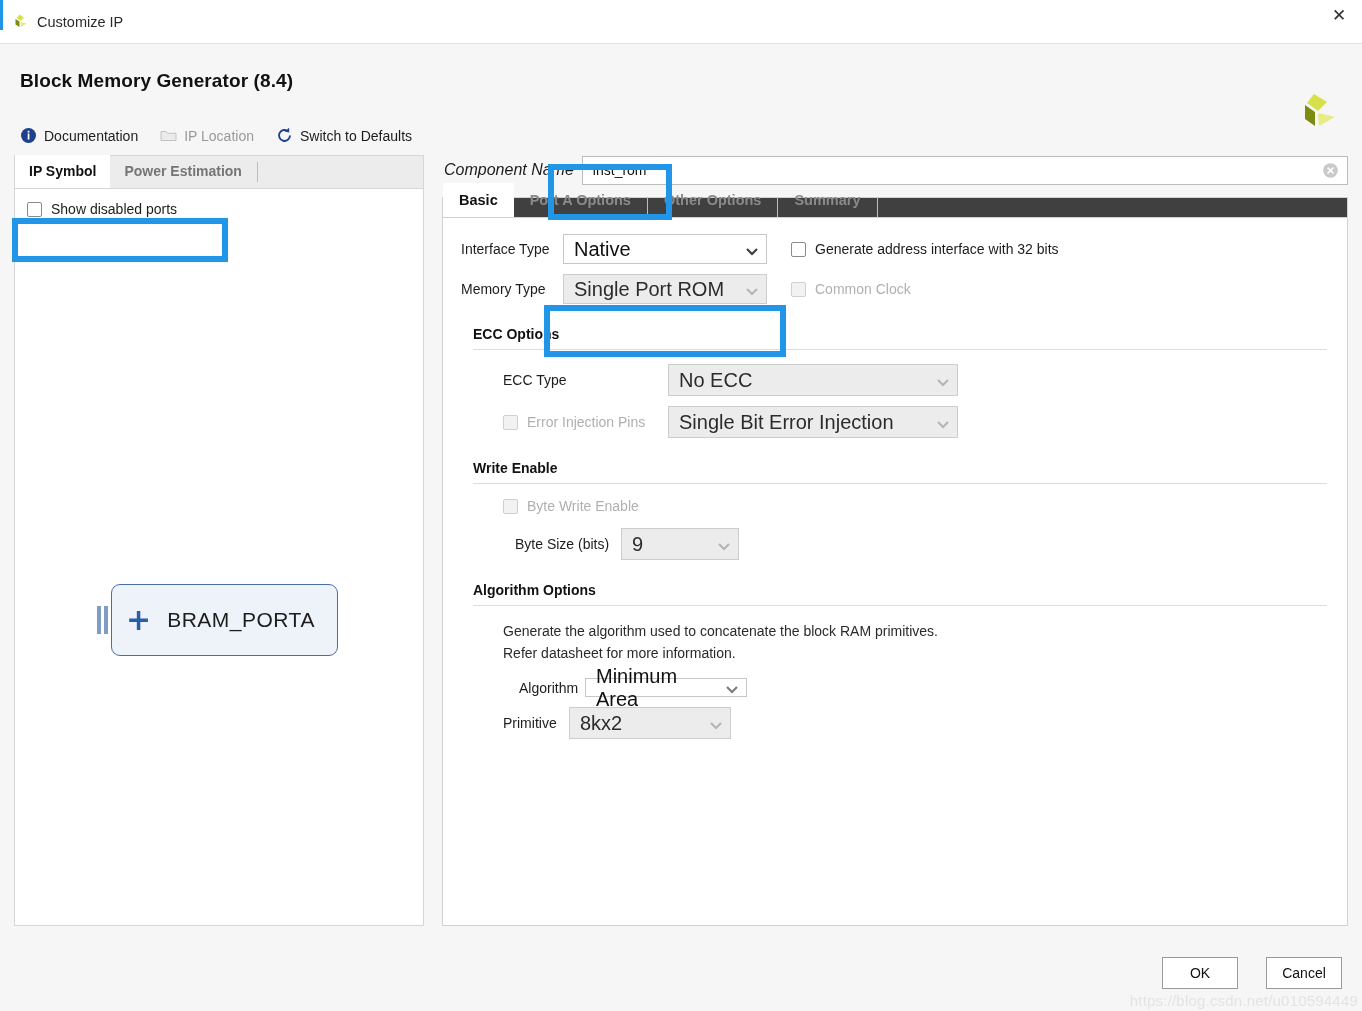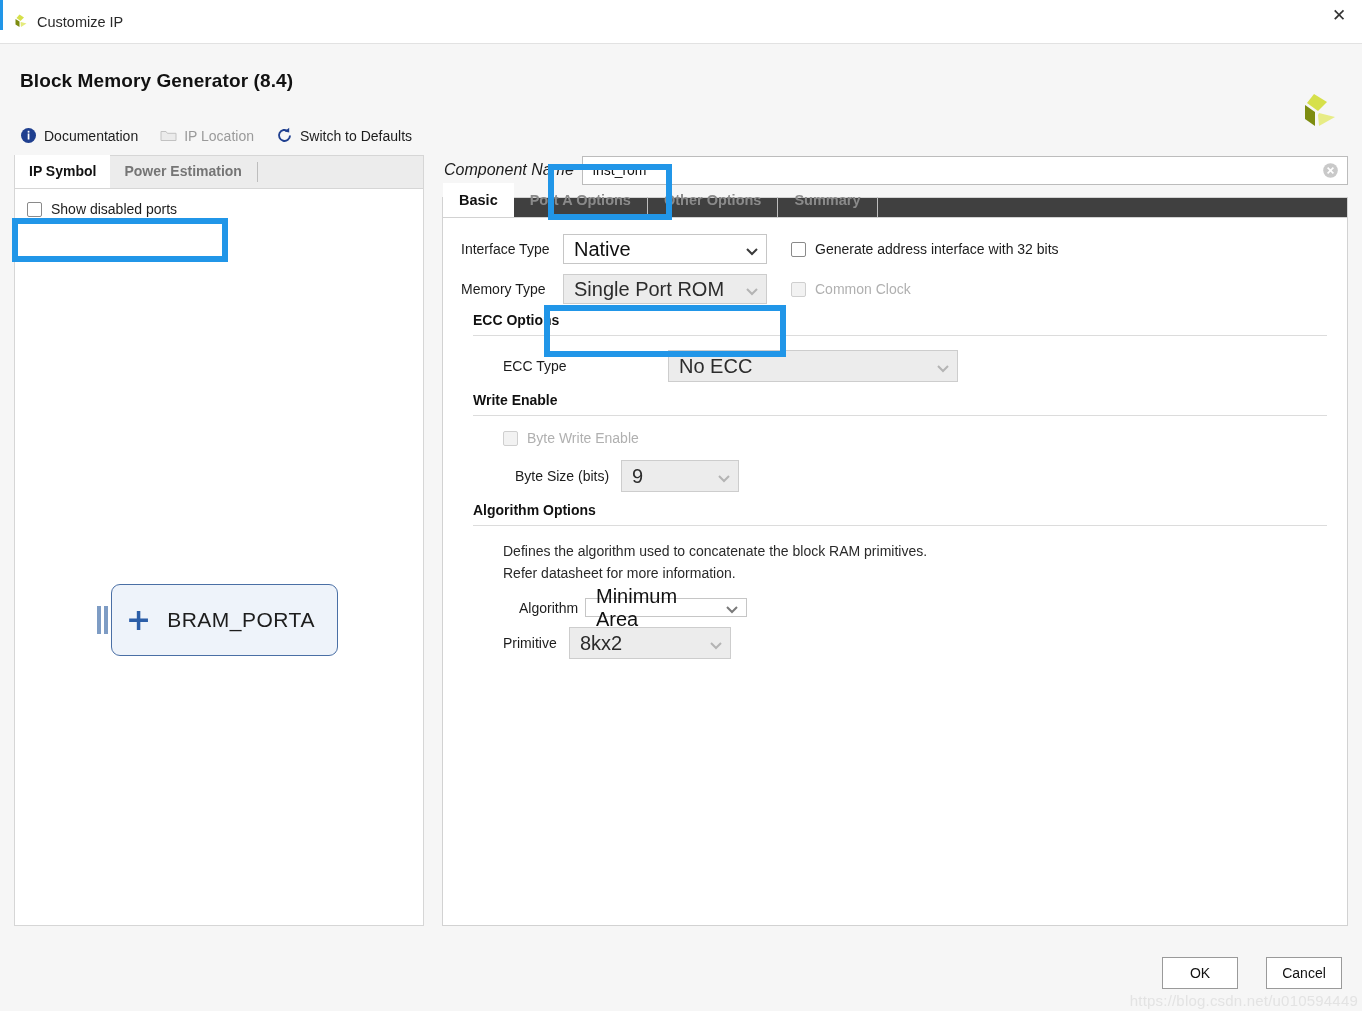--- a/index.html
+++ b/index.html
@@ -217,21 +217,21 @@
     font-size: 20px;
     cursor: pointer;
     color: #111;
   }
   .select.disabled { background: #ececec; color: #2c2c2c; border-color: #cdcdcd; cursor: default; }
   .select .arrow { margin-left: 12px; flex: 0 0 auto; }
   .select.disabled .arrow svg path { stroke: #b4b4b4; }
 
   .section-title {
     font-size: 14px; font-weight: bold; color: #111;
-    margin: 8px 0 7px 12px;
+    margin: 22px 0 7px 12px;
   }
   .rule { height: 1px; background: #dcdcdc; margin: 0 0 14px 12px; }
 
   .desc { font-size: 14px; color: #2a2a2a; margin-left: 42px; line-height: 22px; }
 
   
   .footer {
     position: absolute;
     right: 20px; bottom: 22px;
     display: flex; gap: 28px;
@@ -434,20 +434,34 @@
         <div class="select disabled" style="width:290px;height:32px">
           <span>No ECC</span>
           <span class="arrow">
             <svg width="14" height="9" viewBox="0 0 14 9">
                 <path d="M2 2l5 5 5-5" fill="none" stroke="#b4b4b4" stroke-width="2"></path>
               </svg>
           </span>
         </div>
       </div>
 
+      <div class="frow" style="margin-left:42px;margin-top:10px">
+        <div class="cb-row" style="padding:0;width:165px">
+          <span class="checkbox dim"></span>
+          <span class="cb-label dim">Error Injection Pins</span>
+        </div>
+        <div class="select disabled" style="width:290px;height:32px">
+          <span>Single Bit Error Injection</span>
+          <span class="arrow">
+            <svg width="14" height="9" viewBox="0 0 14 9">
+                <path d="M2 2l5 5 5-5" fill="none" stroke="#b4b4b4" stroke-width="2"></path>
+              </svg>
+          </span>
+        </div>
+      </div>
 
       <div class="section-title">Write Enable</div>
       <div class="rule"></div>
 
       <div class="frow" style="margin-left:42px">
         <div class="cb-row" style="padding:0">
           <span class="checkbox dim"></span>
           <span class="cb-label dim">Byte Write Enable</span>
         </div>
       </div>
@@ -460,21 +474,21 @@
             <svg width="14" height="9" viewBox="0 0 14 9">
                 <path d="M2 2l5 5 5-5" fill="none" stroke="#b4b4b4" stroke-width="2"></path>
               </svg>
           </span>
         </div>
       </div>
 
       <div class="section-title">Algorithm Options</div>
       <div class="rule"></div>
 
-      <div class="desc">Defines the algorithm used to concatenate the block RAM primitives.</div>
+      <div class="desc">Generate the algorithm used to concatenate the block RAM primitives.</div>
       <div class="desc">Refer datasheet for more information.</div>
 
       <div class="frow" style="margin-left:58px;margin-top:14px">
         <span class="flabel" style="width:66px">Algorithm</span>
         <div class="select" style="width:162px;height:19px">
           <span>Minimum Area</span>
           <span class="arrow">
             <svg width="14" height="9" viewBox="0 0 14 9">
                 <path d="M2 2l5 5 5-5" fill="none" stroke="#7a7a7a" stroke-width="2"></path>
               </svg>

